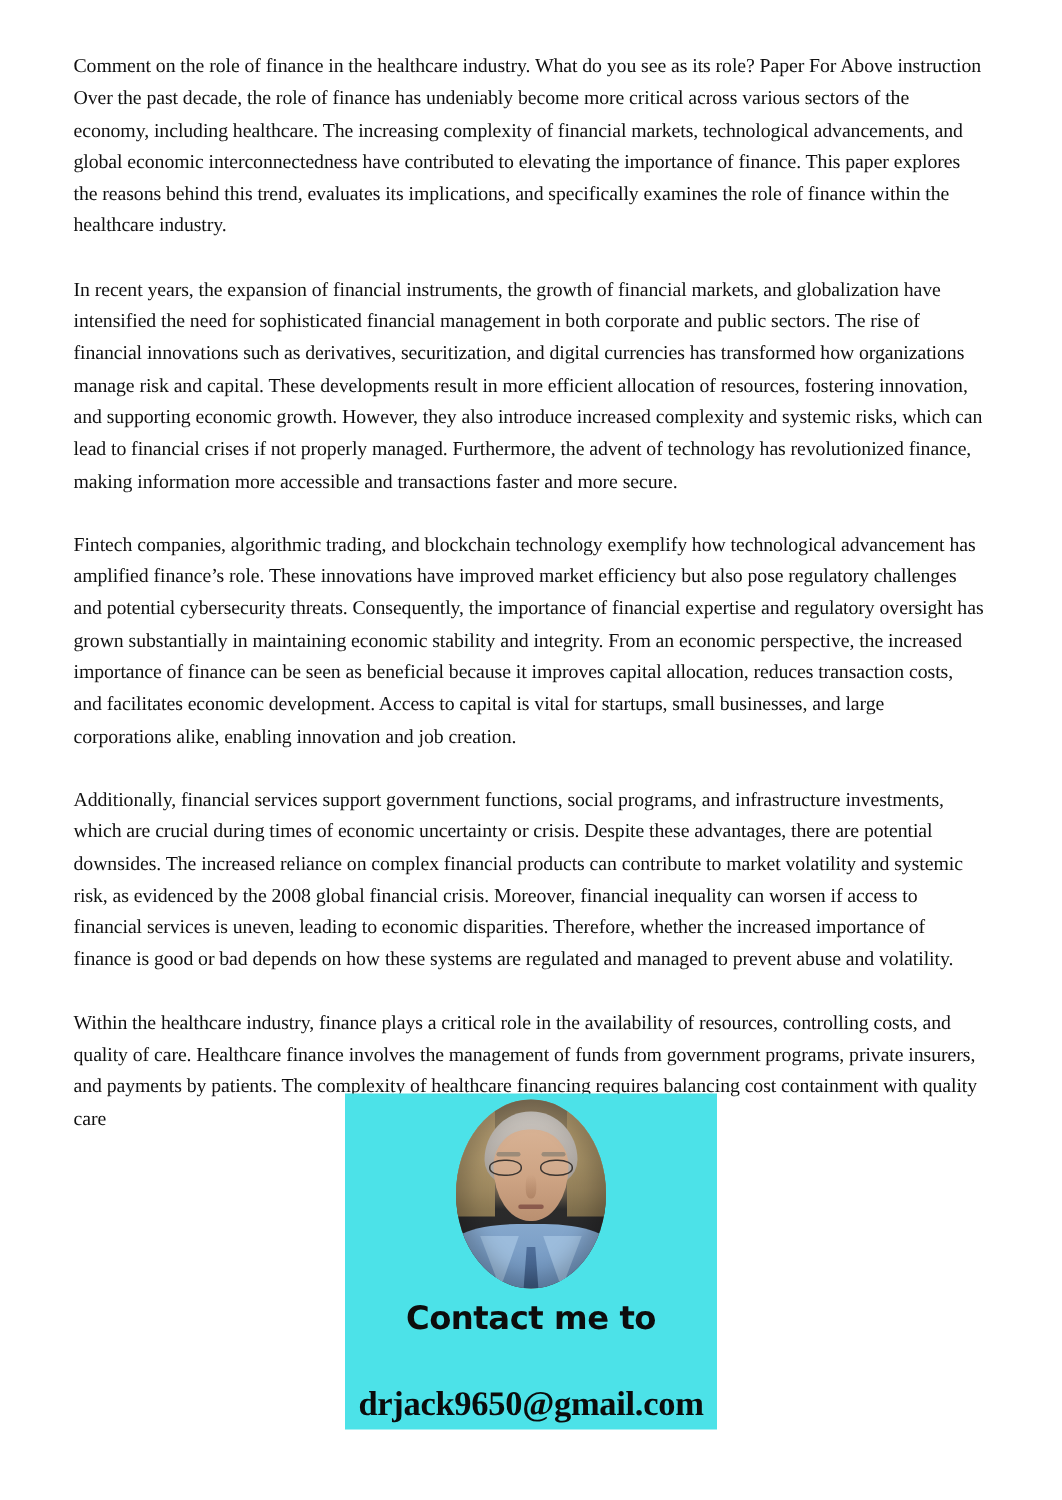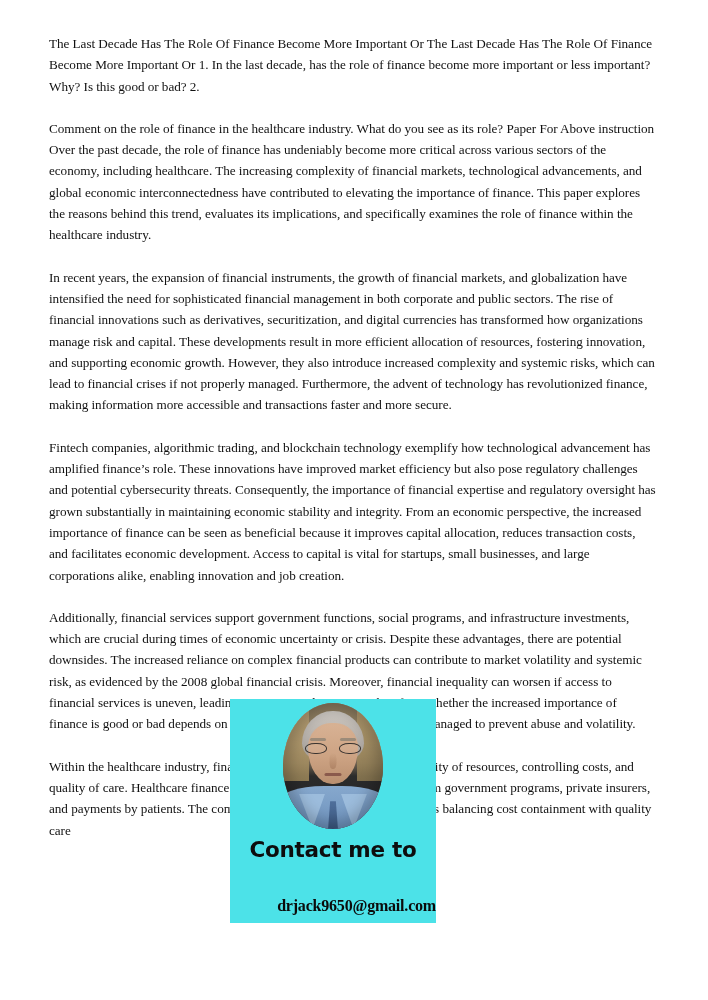--- a/index.html
+++ b/index.html
@@ -39,22 +39,22 @@
     margin: 0 0 21px 0;
     white-space: pre-wrap;
     letter-spacing: -0.05px;
   }
   .para:last-child { margin-bottom: 0; }
 
   
   .contact-overlay {
     position: absolute;
     left: 230px;
-    top: 699px;
-    width: 206px;
+    top: 729px;
+    width: 248px;
     height: 224px;
     background: #4CE2E8;
     overflow: hidden;
     box-sizing: border-box;
   }
 
   .overlay-photo-wrap {
     position: absolute;
     left: 50%;
     transform: translateX(-50%);
@@ -162,36 +162,35 @@
     letter-spacing: -0.3px;
     color: #0d0d0d;
   }
   .overlay-line1 { top: 138px; }
   .overlay-line2 { top: 166px; }
 
   .overlay-email {
     position: absolute;
     left: 0; right: 0;
     top: 195px;
-    text-align: right;
+    text-align: center;
     font-family: "Liberation Serif", "DejaVu Serif", serif;
     font-weight: 700;
-    font-size: 16px;
+    font-size: 23px;
     line-height: 24px;
     letter-spacing: -0.2px;
     color: #0b0b0b;
   }
 </style>
 </head>
 <body>
 
 <div id="page">
 
   <div class="doc-body">
-    <p class="para">The Last Decade Has The Role Of Finance Become More Important Or The Last Decade Has The Role Of Finance Become More Important Or 1. In the last decade, has the role of finance become more important or less important? Why? Is this good or bad? 2.</p>
     <p class="para">Comment on the role of finance in the healthcare industry. What do you see as its role? Paper For Above instruction Over the past decade, the role of finance has undeniably become more critical across various sectors of the economy, including healthcare. The increasing complexity of financial markets, technological advancements, and global economic interconnectedness have contributed to elevating the importance of finance. This paper explores the reasons behind this trend, evaluates its implications, and specifically examines the role of finance within the healthcare industry.</p>
     <p class="para">In recent years, the expansion of financial instruments, the growth of financial markets, and globalization have intensified the need for sophisticated financial management in both corporate and public sectors. The rise of financial innovations such as derivatives, securitization, and digital currencies has transformed how organizations manage risk and capital. These developments result in more efficient allocation of resources, fostering innovation, and supporting economic growth. However, they also introduce increased complexity and systemic risks, which can lead to financial crises if not properly managed. Furthermore, the advent of technology has revolutionized finance, making information more accessible and transactions faster and more secure.</p>
     <p class="para">Fintech companies, algorithmic trading, and blockchain technology exemplify how technological advancement has amplified finance’s role. These innovations have improved market efficiency but also pose regulatory challenges and potential cybersecurity threats. Consequently, the importance of financial expertise and regulatory oversight has grown substantially in maintaining economic stability and integrity. From an economic perspective, the increased importance of finance can be seen as beneficial because it improves capital allocation, reduces transaction costs, and facilitates economic development. Access to capital is vital for startups, small businesses, and large corporations alike, enabling innovation and job creation.</p>
     <p class="para">Additionally, financial services support government functions, social programs, and infrastructure investments, which are crucial during times of economic uncertainty or crisis. Despite these advantages, there are potential downsides. The increased reliance on complex financial products can contribute to market volatility and systemic risk, as evidenced by the 2008 global financial crisis. Moreover, financial inequality can worsen if access to financial services is uneven, leading to economic disparities. Therefore, whether the increased importance of finance is good or bad depends on how these systems are regulated and managed to prevent abuse and volatility.</p>
     <p class="para">Within the healthcare industry, finance plays a critical role in the availability of resources, controlling costs, and quality of care. Healthcare finance involves the management of funds from government programs, private insurers, and payments by patients. The complexity of healthcare financing requires balancing cost containment with quality care</p>
   </div>
 
   <div class="contact-overlay">
 
     <div class="overlay-photo-wrap">

